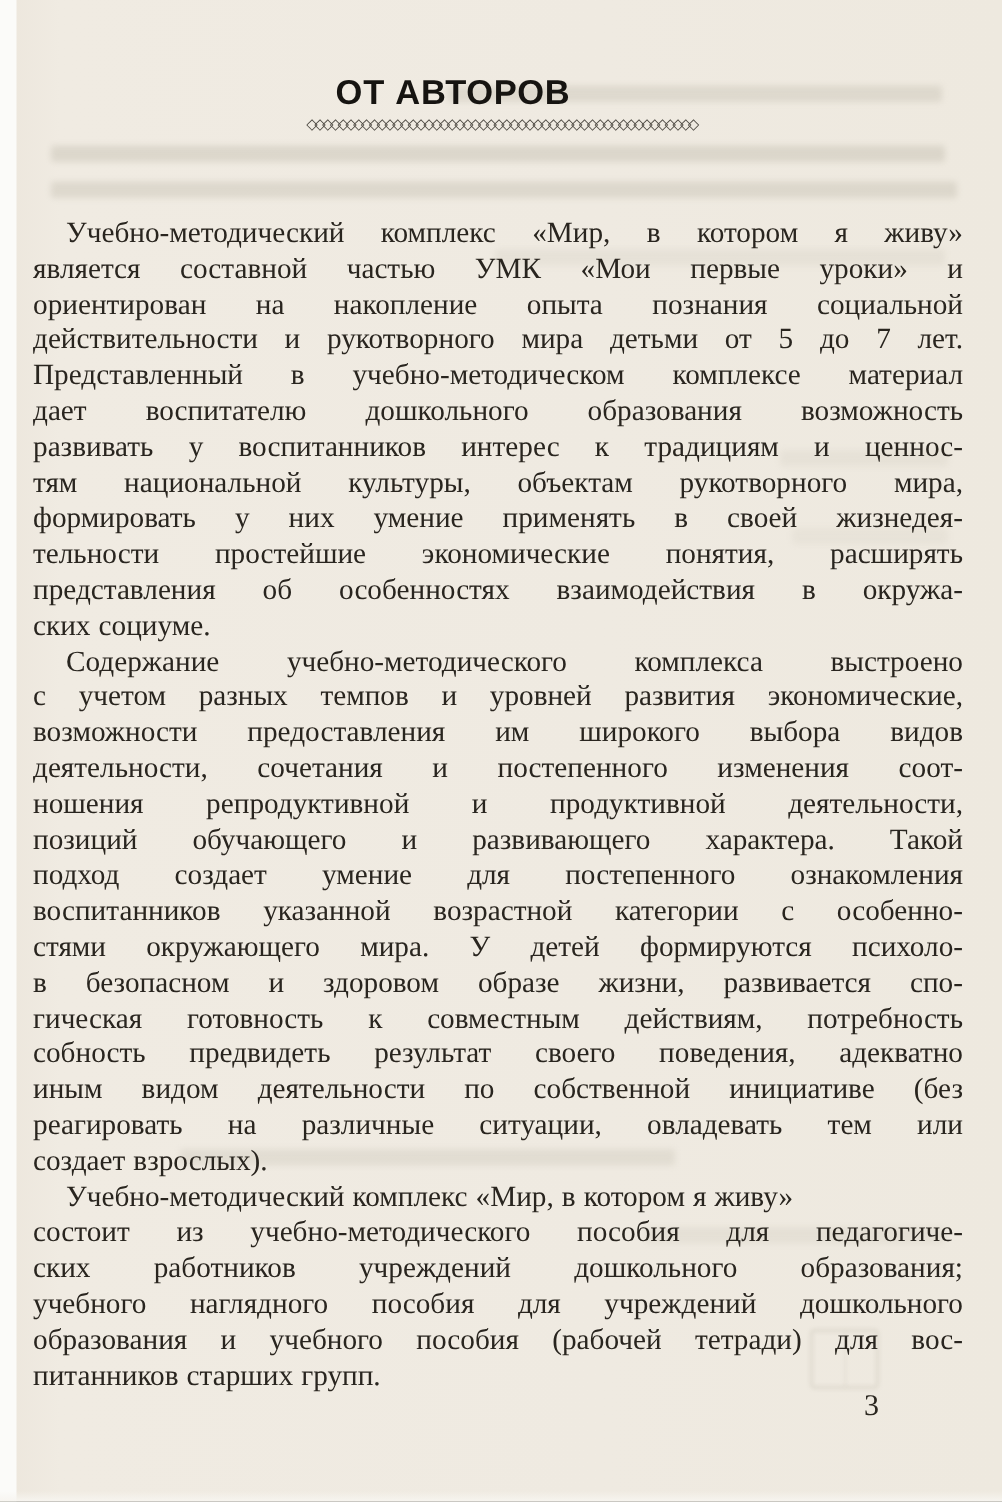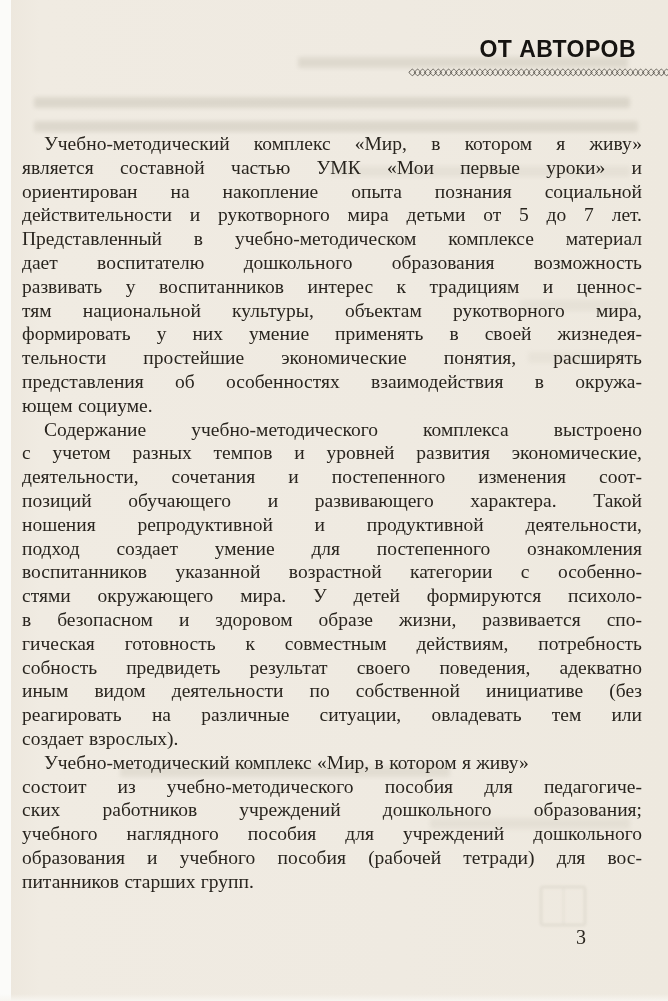--- a/index.html
+++ b/index.html
@@ -15,21 +15,21 @@
     color: #29251f;
   }
   .scan-edge-left {
     position: absolute; left: 0; top: 0; width: 11px; height: 1001px;
     background: #fbfbf9;
   }
   .scan-edge-bottom {
     position: absolute; left: 0; bottom: 0; width: 668px; height: 7px;
     background: linear-gradient(180deg, rgba(251,251,249,0), #f7f5f0);
   }
-  header { position: relative; padding-top: 36px; text-align: right; }
+  header { position: relative; padding-top: 48px; text-align: center; }
   .title {
     position: relative;
     left: -32px;
     margin: 0;
     font-family: "Liberation Sans", sans-serif;
     font-weight: 700;
     font-size: 23px;
     line-height: 26px;
     letter-spacing: 0.5px;
     color: #161411;
@@ -117,28 +117,29 @@
       <div class="ln">является составной частью УМК «Мои первые уроки» и</div>
       <div class="ln">ориентирован на накопление опыта познания социальной</div>
       <div class="ln">действительности и рукотворного мира детьми от 5 до 7 лет.</div>
       <div class="ln">Представленный в учебно-методическом комплексе материал</div>
       <div class="ln">дает воспитателю дошкольного образования возможность</div>
       <div class="ln">развивать у воспитанников интерес к традициям и ценнос-</div>
       <div class="ln">тям национальной культуры, объектам рукотворного мира,</div>
       <div class="ln">формировать у них умение применять в своей жизнедея-</div>
       <div class="ln">тельности простейшие экономические понятия, расширять</div>
       <div class="ln">представления об особенностях взаимодействия в окружа-</div>
-      <div class="ln last">ющем социуме.</div>
+      <div class="ln last">ских социуме.</div>
     </section>
     <section>
       <div class="ln first">Содержание учебно-методического комплекса выстроено</div>
       <div class="ln">с учетом разных темпов и уровней развития экономические,</div>
+      <div class="ln">возможности предоставления им широкого выбора видов</div>
       <div class="ln">деятельности, сочетания и постепенного изменения соот-</div>
+      <div class="ln">ношения репродуктивной и продуктивной деятельности,</div>
       <div class="ln">позиций обучающего и развивающего характера. Такой</div>
-      <div class="ln">ношения репродуктивной и продуктивной деятельности,</div>
       <div class="ln">подход создает умение для постепенного ознакомления</div>
       <div class="ln">воспитанников указанной возрастной категории с особенно-</div>
       <div class="ln">стями окружающего мира. У детей формируются психоло-</div>
       <div class="ln">в безопасном и здоровом образе жизни, развивается спо-</div>
       <div class="ln">гическая готовность к совместным действиям, потребность</div>
       <div class="ln">собность предвидеть результат своего поведения, адекватно</div>
       <div class="ln">иным видом деятельности по собственной инициативе (без</div>
       <div class="ln">реагировать на различные ситуации, овладевать тем или</div>
       <div class="ln last">создает взрослых).</div>
     </section>

